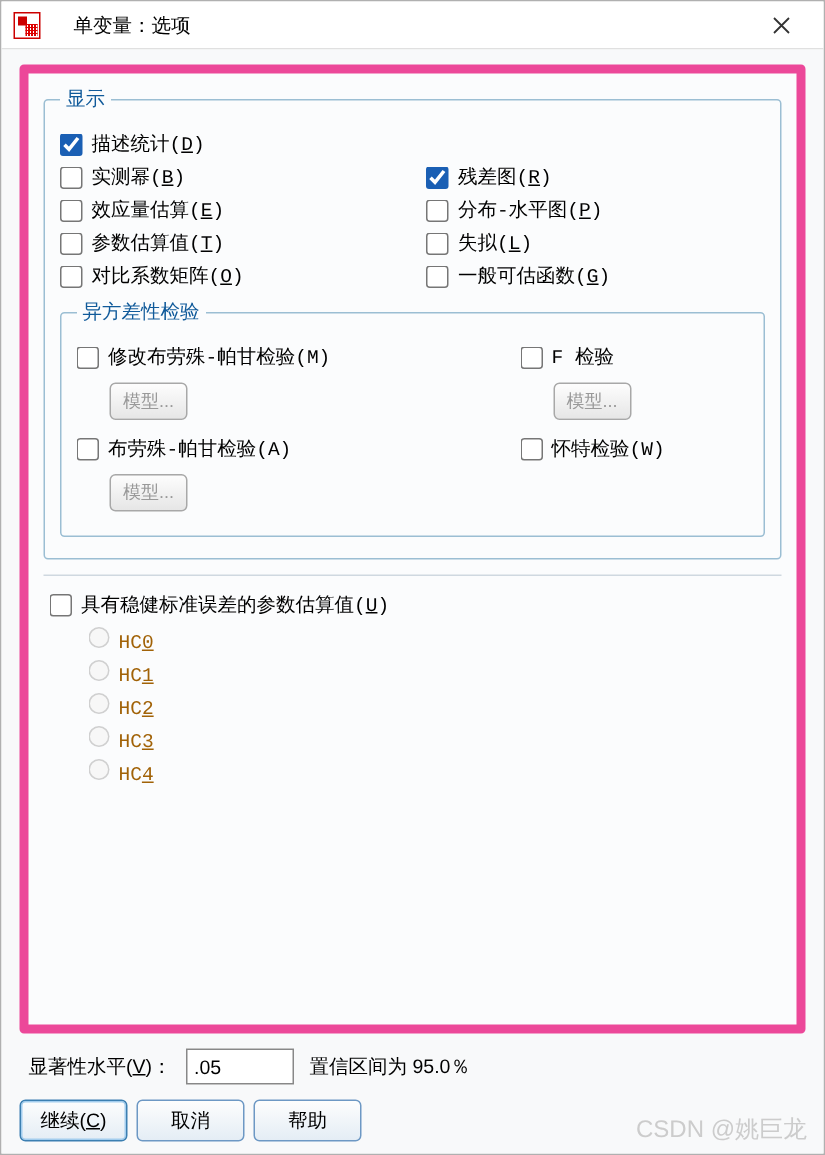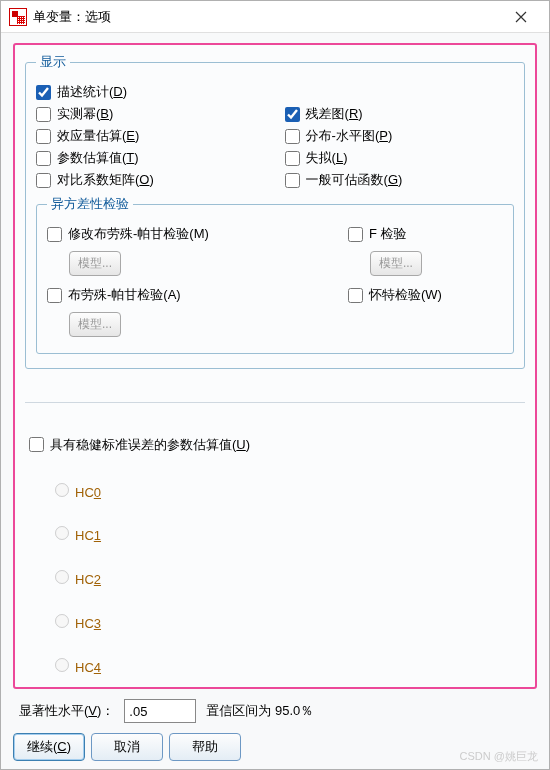--- a/index.html
+++ b/index.html
@@ -19,20 +19,21 @@
   display: flex;
   flex-direction: column;
 }
 .titlebar {
   height: 32px;
   background: #fff;
   display: flex;
   align-items: center;
   padding: 0 8px;
   border-bottom: 1px solid #e0e0e0;
+  gap: 16px;
 }
 .titlebar .app-icon {
   width: 18px; height: 18px;
   margin-right: 6px;
   display: inline-block;
   background: #fff;
   border: 1px solid #c00;
   position: relative;
 }
 .titlebar .app-icon::before {
@@ -60,28 +61,27 @@
   cursor: pointer;
 }
 .body-area {
   flex: 1;
   padding: 10px 12px 8px 12px;
   background: #f8f9fa;
   display: flex;
   flex-direction: column;
 }
 .outer-panel {
-  border: 2px solid #ec4899;
+  border: 6px solid #ec4899;
   border-radius: 3px;
   padding: 8px 10px 10px 10px;
   background: #fbfcfd;
   flex: 1;
   display: flex;
   flex-direction: column;
-  justify-content: space-between;
 }
 fieldset {
   border: 1px solid #9bbed3;
   border-radius: 3px;
   padding: 8px 10px 10px 10px;
   margin-bottom: 4px;
 }
 legend {
   padding: 0 4px;
   color: #105a9a;
@@ -93,21 +93,21 @@
 .col2b { flex: 1; display: flex; align-items: center; }
 input[type="checkbox"] {
   width: 15px; height: 15px;
   margin-right: 6px;
   accent-color: #1a5fb4;
 }
 input[type="radio"] {
   width: 14px; height: 14px;
   margin-right: 6px;
 }
-label { cursor: pointer; }
+label { cursor: pointer; font-family: Liberation Mono, monospace; }
 label u { text-decoration: underline; }
 .btn-small {
   font-size: 12px;
   padding: 3px 8px;
   background: linear-gradient(#fdfdfd, #e6e6e6);
   border: 1px solid #a8a8a8;
   border-radius: 4px;
   color: #666;
   margin: 4px 0 6px 22px;
   cursor: default;
@@ -144,21 +144,21 @@
   font-size: 13px;
   cursor: pointer;
 }
 .btn.primary {
   border: 1px solid #3c7fb1;
   box-shadow: 0 0 0 1px #a3cdee inset;
 }
 .watermark {
   position: absolute;
   right: 12px; bottom: 6px;
-  font-size: 11px;
+  font-size: 16px;
   color: #ccc;
   pointer-events: none;
 }
 </style>
 </head>
 <body>
 
 <div class="window">
   <div class="titlebar">
     <span class="app-icon"></span>

